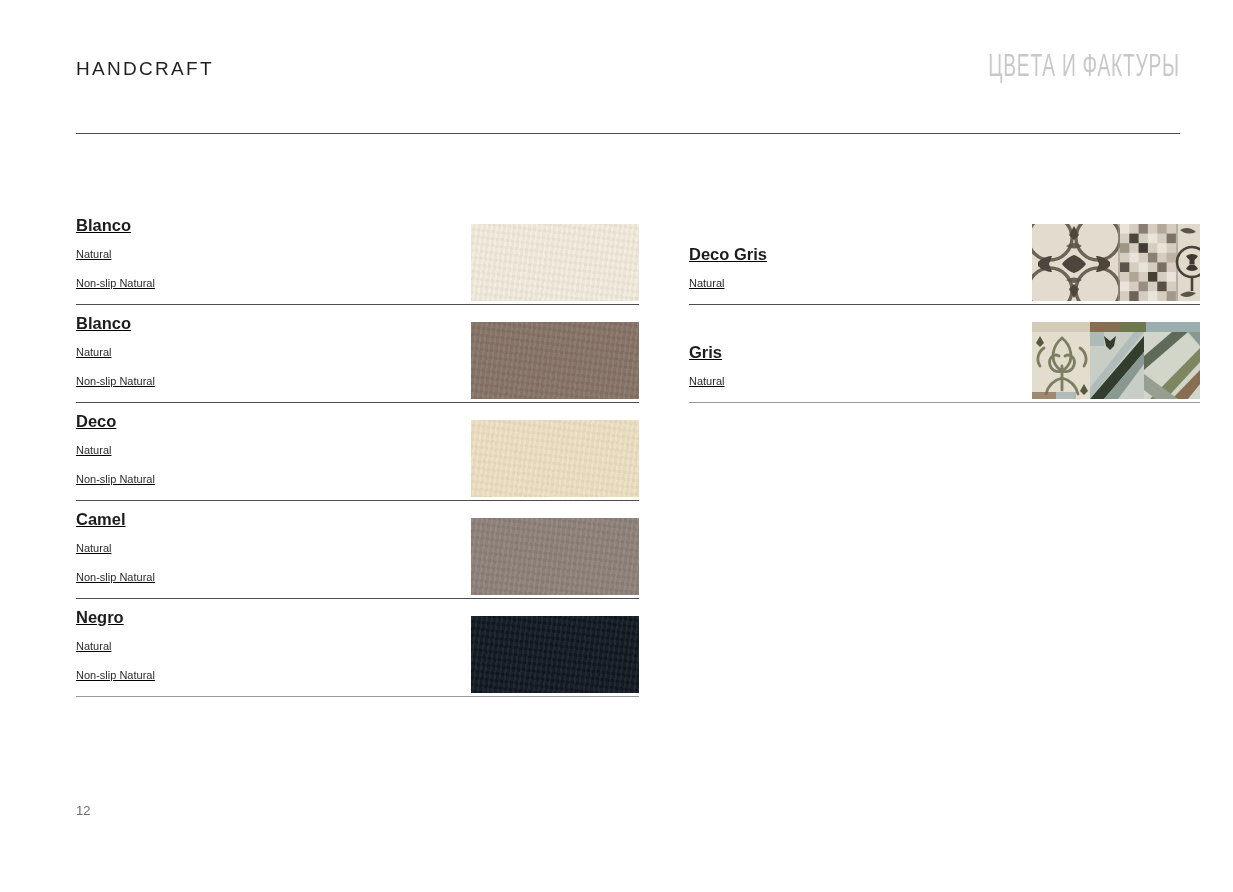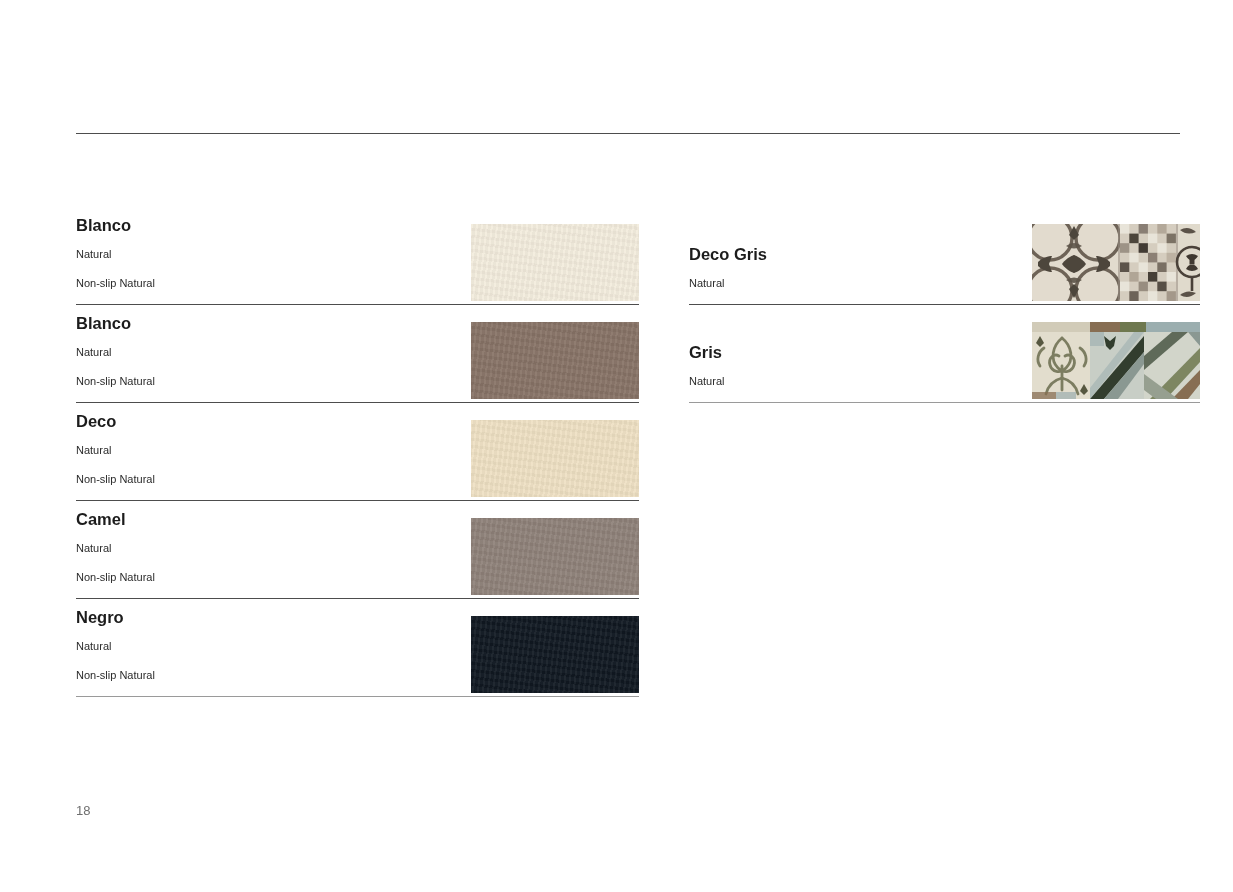--- a/index.html
+++ b/index.html
@@ -78,20 +78,21 @@
     border-bottom: 1.3px solid #4d4d4d;
   }
   .row-inner {
     position: relative;
     display: flex;
     align-items: flex-end;
     justify-content: space-between;
   }
   .row-text {
     padding-bottom: 3px;
+    text-decoration: underline;
   }
   .row-name {
     font-size: 16.5px;
     font-weight: 700;
     color: #1c1c1c;
     line-height: 29px;
     white-space: nowrap;
   }
   .row-finish {
     font-size: 11px;
@@ -146,20 +147,24 @@
     top: 803px;
     font-size: 13px;
     color: #6e6e6e;
   }
 </style>
 </head>
 <body>
 
 <div id="page">
 
+  <div id="header">
+    <div id="brand-title">HANDCRAFT</div>
+    <div id="section-title">ЦВЕТА И ФАКТУРЫ</div>
+  </div>
   <div id="header-rule"></div>
 
   <div id="col-left">
 
     <div class="swatch-row">
       <div class="row-inner">
         <div class="row-text">
           <div class="row-name">Blanco</div>
           <div class="row-finish">Natural</div>
           <div class="row-finish">Non-slip Natural</div>
@@ -364,15 +369,15 @@
 
               <rect x="0" y="0" width="168" height="77" fill="#6b6a52" opacity="0.06"></rect>
             </g>
           </svg>
         </div>
       </div>
     </div>
 
   </div>
 
-  <div id="page-number">18</div>
+  <div id="page-number">12</div>
 
 </div>
 
 </body></html>

